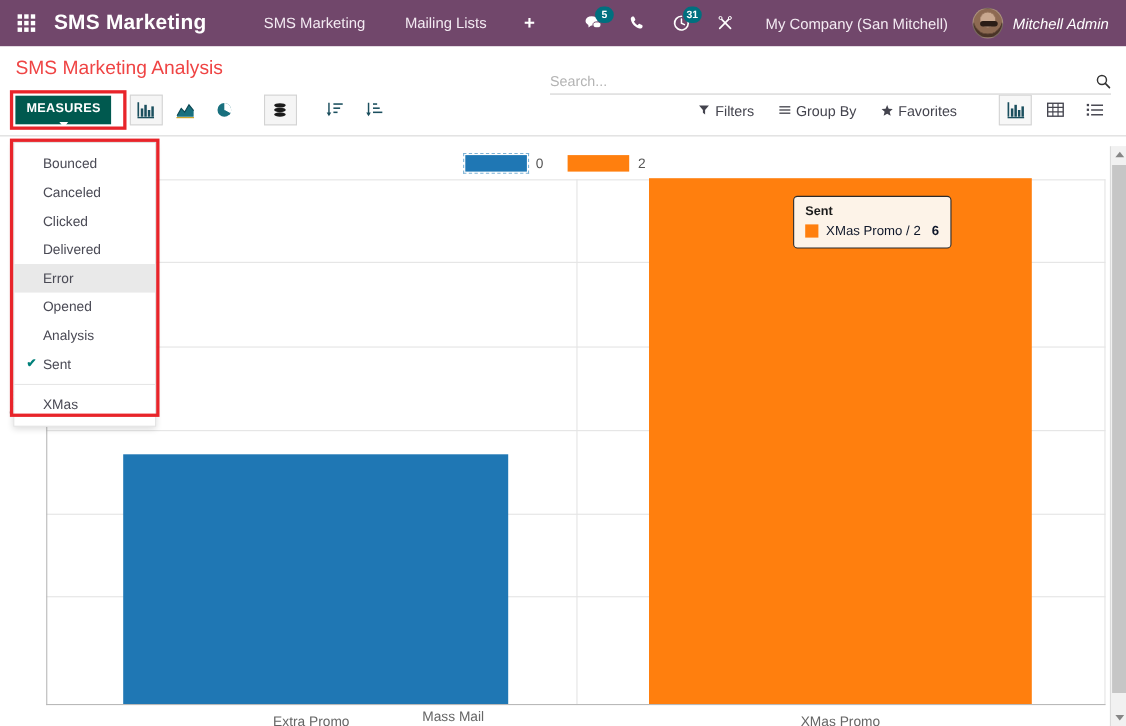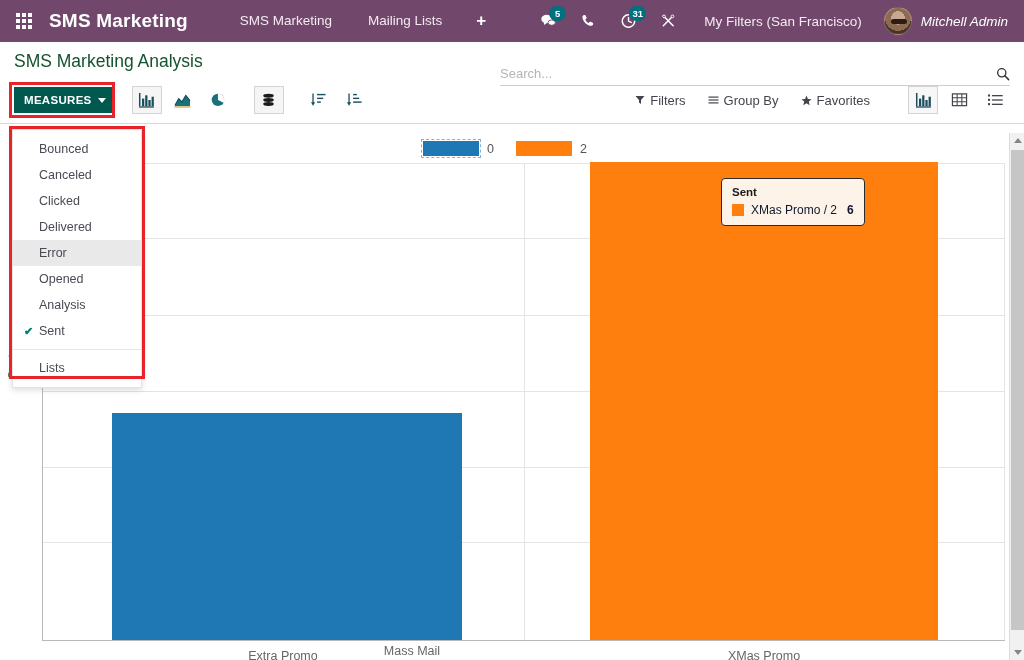--- a/index.html
+++ b/index.html
@@ -88,21 +88,21 @@
     background: #ffffff;
     border-bottom: 1px solid #d8d8d8;
     position: relative;
     z-index: 40;
   }
   .cp-top {
     display: flex; align-items: flex-start;
     padding: 9px 14px 0 14px;
     height: 36px;
   }
-  .page-title { font-size: 17.5px; color: #14532d; white-space: nowrap; }
+  .page-title { font-size: 17.5px; color: #ef4444; white-space: nowrap; }
   .cp-top-spacer { flex: 1; }
   .searchbox {
     width: 510px;
     display: flex; align-items: flex-end;
     border-bottom: 1px solid #cfcfcf;
     padding-bottom: 4px;
     margin-top: 15px;
   }
   .search-input {
     flex: 1; border: none; outline: none;
@@ -132,20 +132,21 @@
   .measures-btn {
     background: #00594f;
     color: #ffffff;
     font-size: 11.5px; font-weight: bold;
     letter-spacing: .3px;
     padding: 6px 9px 6px 10px;
     border: none; cursor: pointer;
     display: inline-flex; align-items: center; gap: 6px;
     font-family: "Liberation Sans", sans-serif;
     height: 26px;
+    flex-direction: column;
   }
   .caret-d {
     width: 0; height: 0;
     border-left: 4.5px solid transparent;
     border-right: 4.5px solid transparent;
     border-top: 5px solid #fff;
   }
 
   .tb-sep { width: 14px; }
   .tb-group { display: flex; align-items: center; }
@@ -373,21 +374,21 @@
     </div>
     <div class="nav-ic">
       <svg class="tb-ico" viewBox="0 0 20 20" width="17" height="17">
         <path d="M3.5 3.4 L15.8 15.9 M15.8 3.4 L3.5 15.9" stroke="#ffffff" stroke-width="1.9" stroke-linecap="round"></path>
         <circle cx="4.4" cy="4.2" r="1.7" fill="#71476b" stroke="#ffffff" stroke-width="1.1"></circle>
         <circle cx="15" cy="4.2" r="1.7" fill="#71476b" stroke="#ffffff" stroke-width="1.1"></circle>
       </svg>
     </div>
   </div>
 
-  <div class="company-name">My Filters (San Francisco)</div>
+  <div class="company-name">My Company (San Mitchell)</div>
   <div class="user-zone">
     <div class="avatar"></div>
     <div class="user-name">Mitchell Admin</div>
   </div>
 </div>
 
 <div class="control-panel">
 
   <div class="cp-top">
     <div class="page-title">SMS Marketing Analysis</div>
@@ -551,21 +552,21 @@
   </div>
   <div class="dd-item">
     <span>Analysis</span>
   </div>
   <div class="dd-item">
     <span class="tick">✔</span>
     <span>Sent</span>
   </div>
   <div class="dd-div"></div>
   <div class="dd-item">
-    <span>Lists</span>
+    <span>XMas</span>
   </div>
 </div>
 <div class="dd-hl"></div>
 
 <div class="content">
   <div class="chart-scroll">
 
     <div class="legend">
       <div class="legend-item">
         <span class="legend-sw blue"></span>

